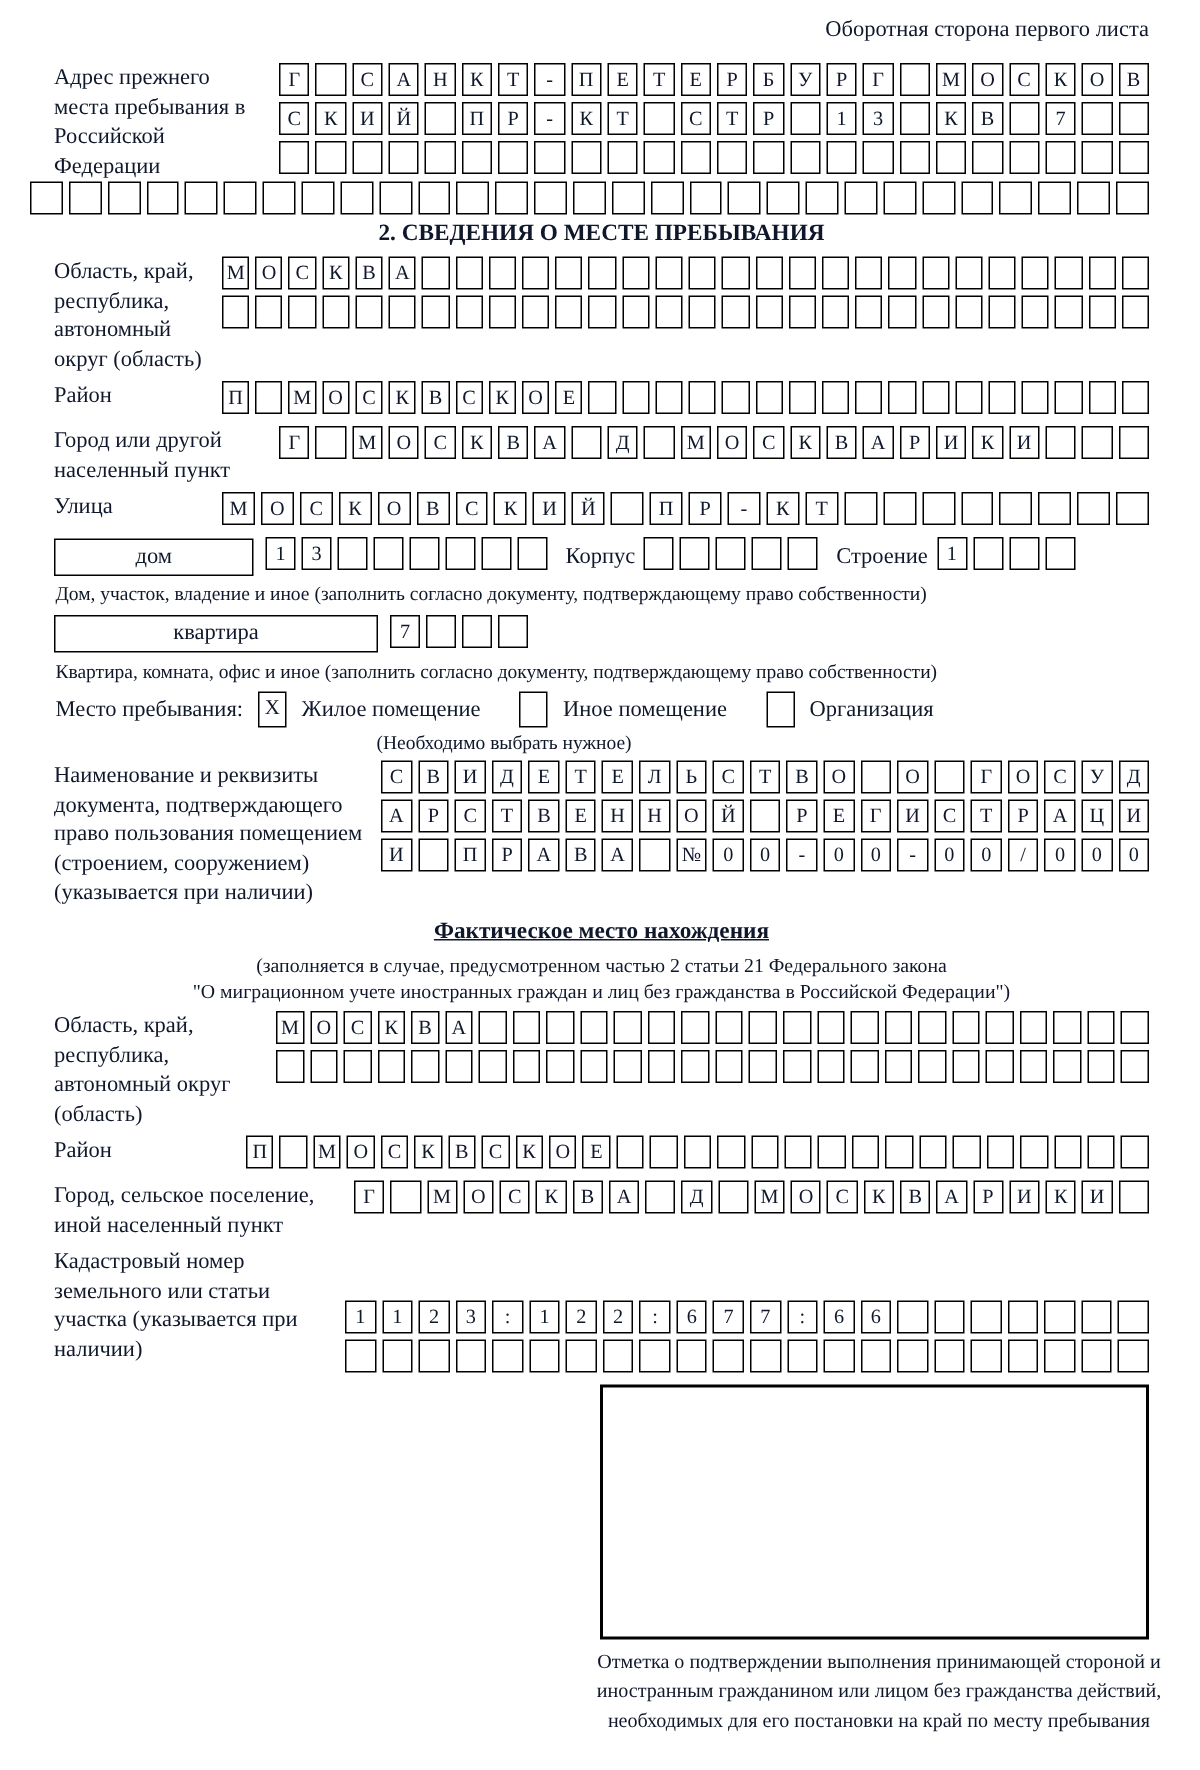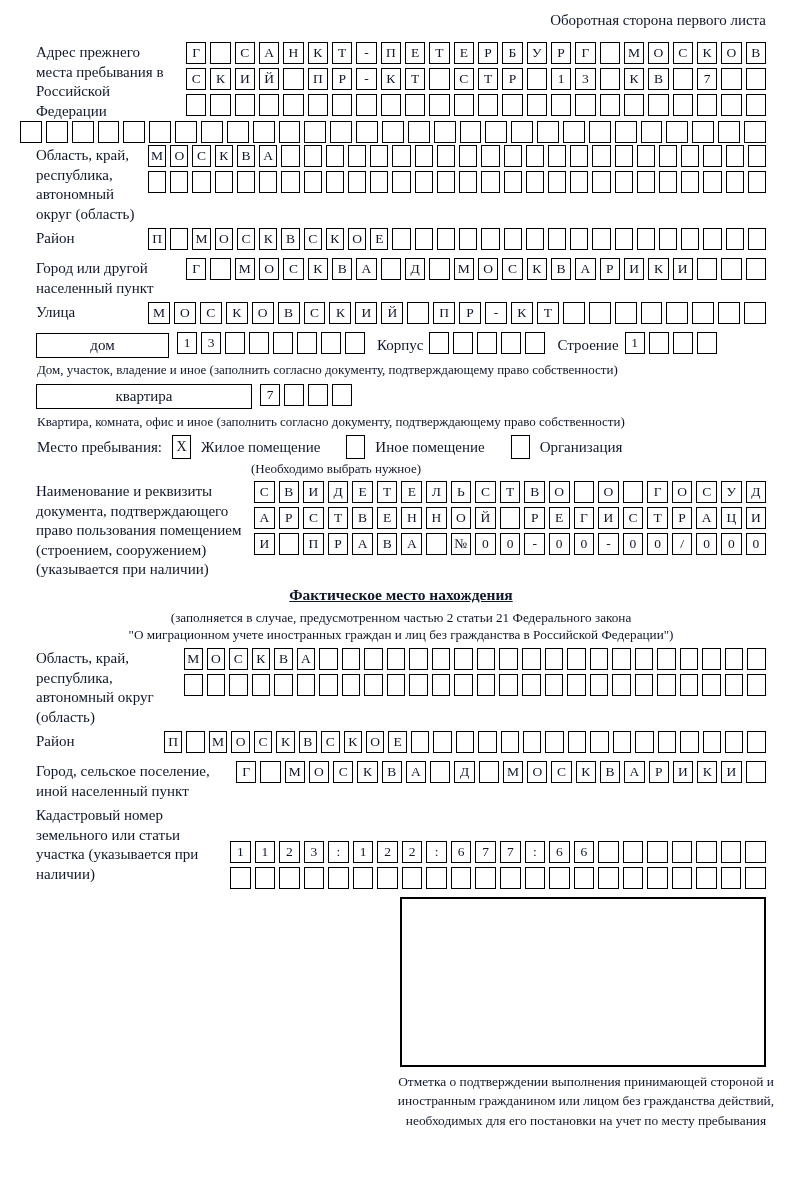--- a/index.html
+++ b/index.html
@@ -190,20 +190,21 @@
       <span class="cell"></span>
       <span class="cell"></span>
       <span class="cell"></span>
       <span class="cell"></span>
       <span class="cell"></span>
       <span class="cell"></span>
       <span class="cell"></span>
       <span class="cell"></span>
     </div>
 
+  <div class="sec-title">2. СВЕДЕНИЯ О МЕСТЕ ПРЕБЫВАНИЯ</div>
 
   <div class="field">
     <div class="flabel w-oblast">Область, край, республика, автономный округ (область)</div>
     <div class="fieldcells">
       <div class="cells">
           <span class="cell">М</span>
           <span class="cell">О</span>
           <span class="cell">С</span>
           <span class="cell">К</span>
           <span class="cell">В</span>
@@ -670,15 +671,15 @@
           <span class="cell"></span>
           <span class="cell"></span>
           <span class="cell"></span>
           <span class="cell"></span>
           <span class="cell"></span>
         </div>
     </div>
   </div>
 
   <div class="stamp-box"></div>
-  <div class="stamp-caption">Отметка о подтверждении выполнения принимающей стороной и иностранным гражданином или лицом без гражданства действий, необходимых для его постановки на учет по месту пребывания</div>
+  <div class="stamp-caption">Отметка о подтверждении выполнения принимающей стороной и иностранным гражданином или лицом без гражданства действий, необходимых для его постановки на край по месту пребывания</div>
 
 </div>
 
 </body></html>

